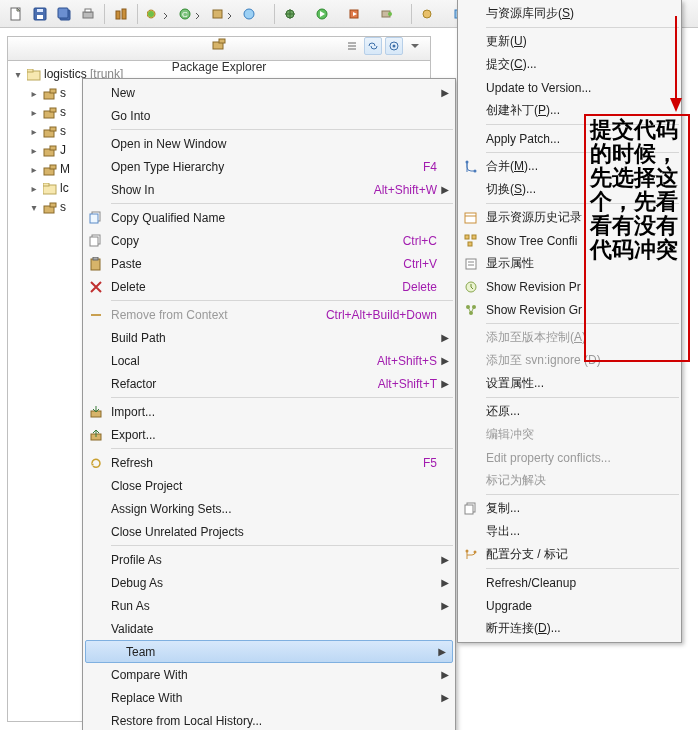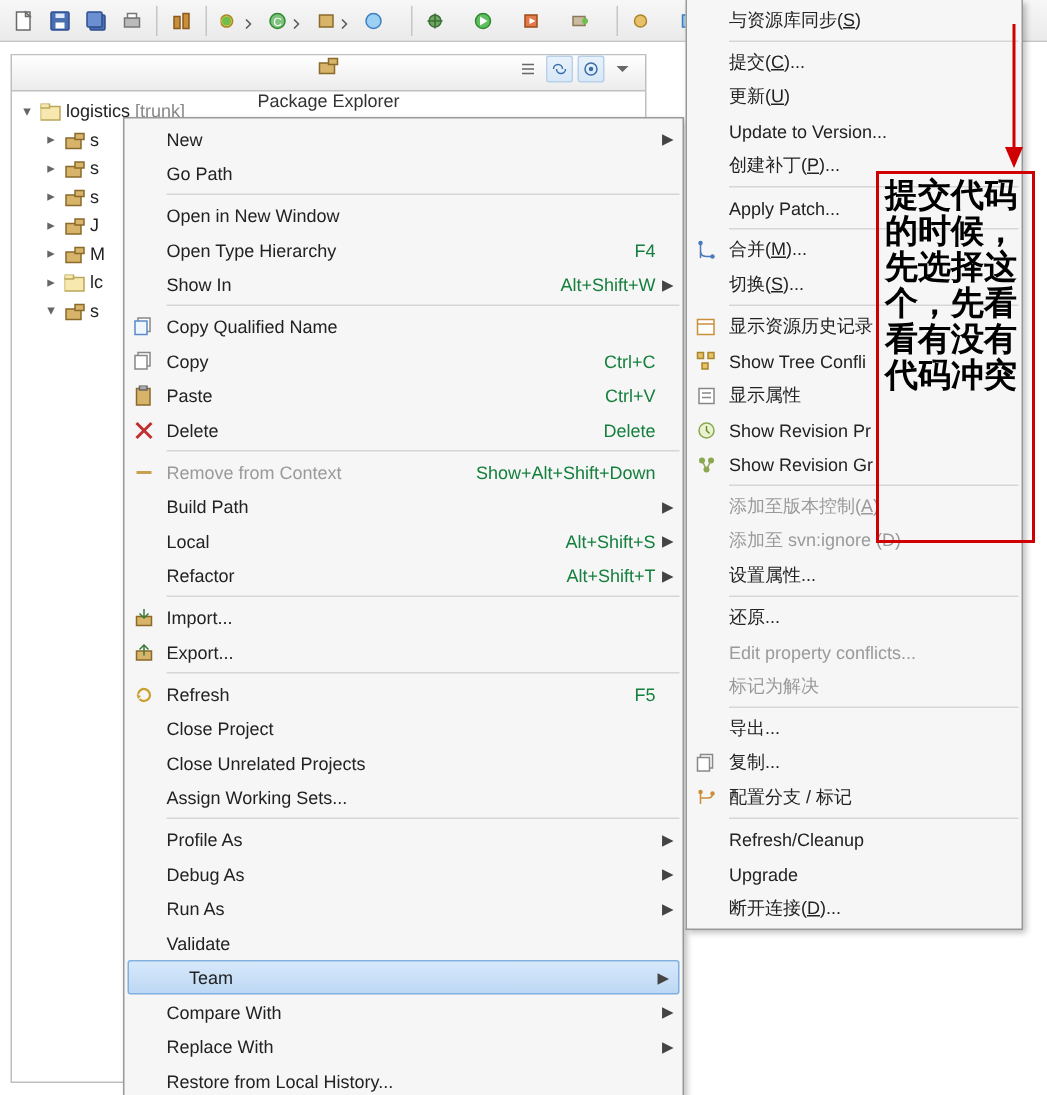--- a/index.html
+++ b/index.html
@@ -56,21 +56,21 @@
     box-shadow:2px 2px 4px rgba(0,0,0,0.25);
     padding:2px 0;
     text-align:right;
   }
   .menu.m1 { left:82px; top:78px; width:374px; }
   .menu.m2 { left:457px; top:0px;  width:225px; border-top:none;}
   .mitem {
     display:flex; align-items:center; height:23px;
     padding:0 18px 0 28px; position:relative; color:#222;
   }
-  .mitem .sc { margin-left:auto; color:#15803d; white-space:nowrap; }
+  .mitem .sc { margin-left:auto; color:#a21caf; white-space:nowrap; }
   .mitem .arrow { position:absolute; right:6px; color:#444; font-size:10px;}
   .mitem.hl { background:linear-gradient(#d7e8fb,#bdd8f4); border:1px solid #7fb0e0; border-radius:2px; margin:0 2px; padding-left:40px;}
   .msep { height:1px; background:#d6d6d6; margin:2px 2px 2px 28px;}
   .mitem.dis { color:#9a9a9a;gap:40px; }
   .micon { position:absolute; left:5px; width:16px; display:flex; align-items:center; justify-content:center;}
 
   
   .annot-box {
     position:absolute; left:584px; top:114px; width:106px; height:248px;
     border:2px solid #d00000;
@@ -305,21 +305,21 @@
       </div>
   </div>
 </div>
 
 <div class="menu m1" id="menu1">
     <div class="mitem">
       <span>New</span>
       <span class="arrow">▶</span>
     </div>
     <div class="mitem">
-      <span>Go Path</span>
+      <span>Go Into</span>
     </div>
     <div class="msep"></div>
     <div class="mitem">
       <span>Open in New Window</span>
     </div>
     <div class="mitem">
       <span>Open Type Hierarchy</span>
       <span class="sc">F4</span>
     </div>
     <div class="mitem">
@@ -367,21 +367,21 @@
       <span class="sc">Delete</span>
     </div>
     <div class="msep"></div>
     <div class="mitem dis">
       <span class="micon">
         <svg width="14" height="14">
           <rect x="2" y="6" width="10" height="2" fill="#c9a050"></rect>
         </svg>
       </span>
       <span>Remove from Context</span>
-      <span class="sc">Show+Alt+Shift+Down</span>
+      <span class="sc">Ctrl+Alt+Build+Down</span>
     </div>
     <div class="mitem">
       <span>Build Path</span>
       <span class="arrow">▶</span>
     </div>
     <div class="mitem">
       <span>Local</span>
       <span class="sc">Alt+Shift+S</span>
       <span class="arrow">▶</span>
     </div>
@@ -417,24 +417,24 @@
           <path d="M3 10 l-1 -3 l3 1" fill="#c9a030"></path>
         </svg>
       </span>
       <span>Refresh</span>
       <span class="sc">F5</span>
     </div>
     <div class="mitem">
       <span>Close Project</span>
     </div>
     <div class="mitem">
+      <span>Assign Working Sets...</span>
+    </div>
+    <div class="mitem">
       <span>Close Unrelated Projects</span>
-    </div>
-    <div class="mitem">
-      <span>Assign Working Sets...</span>
     </div>
     <div class="msep"></div>
     <div class="mitem">
       <span>Profile As</span>
       <span class="arrow">▶</span>
     </div>
     <div class="mitem">
       <span>Debug As</span>
       <span class="arrow">▶</span>
     </div>
@@ -461,24 +461,24 @@
       <span>Restore from Local History...</span>
     </div>
   </div>
 
 <div class="menu m2" id="menu2">
     <div class="mitem">
       <span>与资源库同步(<span class="under">S</span>)</span>
     </div>
     <div class="msep"></div>
     <div class="mitem">
+      <span>更新(<span class="under">U</span>)</span>
+    </div>
+    <div class="mitem">
       <span>提交(<span class="under">C</span>)...</span>
-    </div>
-    <div class="mitem">
-      <span>更新(<span class="under">U</span>)</span>
     </div>
     <div class="mitem">
       <span>Update to Version...</span>
     </div>
     <div class="mitem">
       <span>创建补丁(<span class="under">P</span>)...</span>
     </div>
     <div class="msep"></div>
     <div class="mitem">
       <span>Apply Patch...</span>
@@ -554,37 +554,40 @@
       <span>添加至 svn:ignore (D)</span>
     </div>
     <div class="mitem">
       <span>设置属性...</span>
     </div>
     <div class="msep"></div>
     <div class="mitem">
       <span>还原...</span>
     </div>
     <div class="mitem dis">
+      <span>编辑冲突</span>
+    </div>
+    <div class="mitem dis">
       <span>Edit property conflicts...</span>
     </div>
     <div class="mitem dis">
       <span>标记为解决</span>
     </div>
     <div class="msep"></div>
     <div class="mitem">
-      <span>导出...</span>
-    </div>
-    <div class="mitem">
       <span class="micon">
         <svg width="14" height="14">
           <rect x="3" y="1" width="8" height="9" fill="#fff" stroke="#888"></rect>
           <rect x="1" y="3" width="8" height="9" fill="#fff" stroke="#888"></rect>
         </svg>
       </span>
       <span>复制...</span>
+    </div>
+    <div class="mitem">
+      <span>导出...</span>
     </div>
     <div class="mitem">
       <span class="micon">
         <svg width="14" height="14">
           <path d="M3 3 v8 M3 7 h5 q3 0 3 -3" stroke="#c98f3b" fill="none"></path>
           <circle cx="3" cy="3" r="1.5" fill="#c98f3b"></circle>
           <circle cx="11" cy="4" r="1.5" fill="#c98f3b"></circle>
         </svg>
       </span>
       <span>配置分支 / 标记</span>

